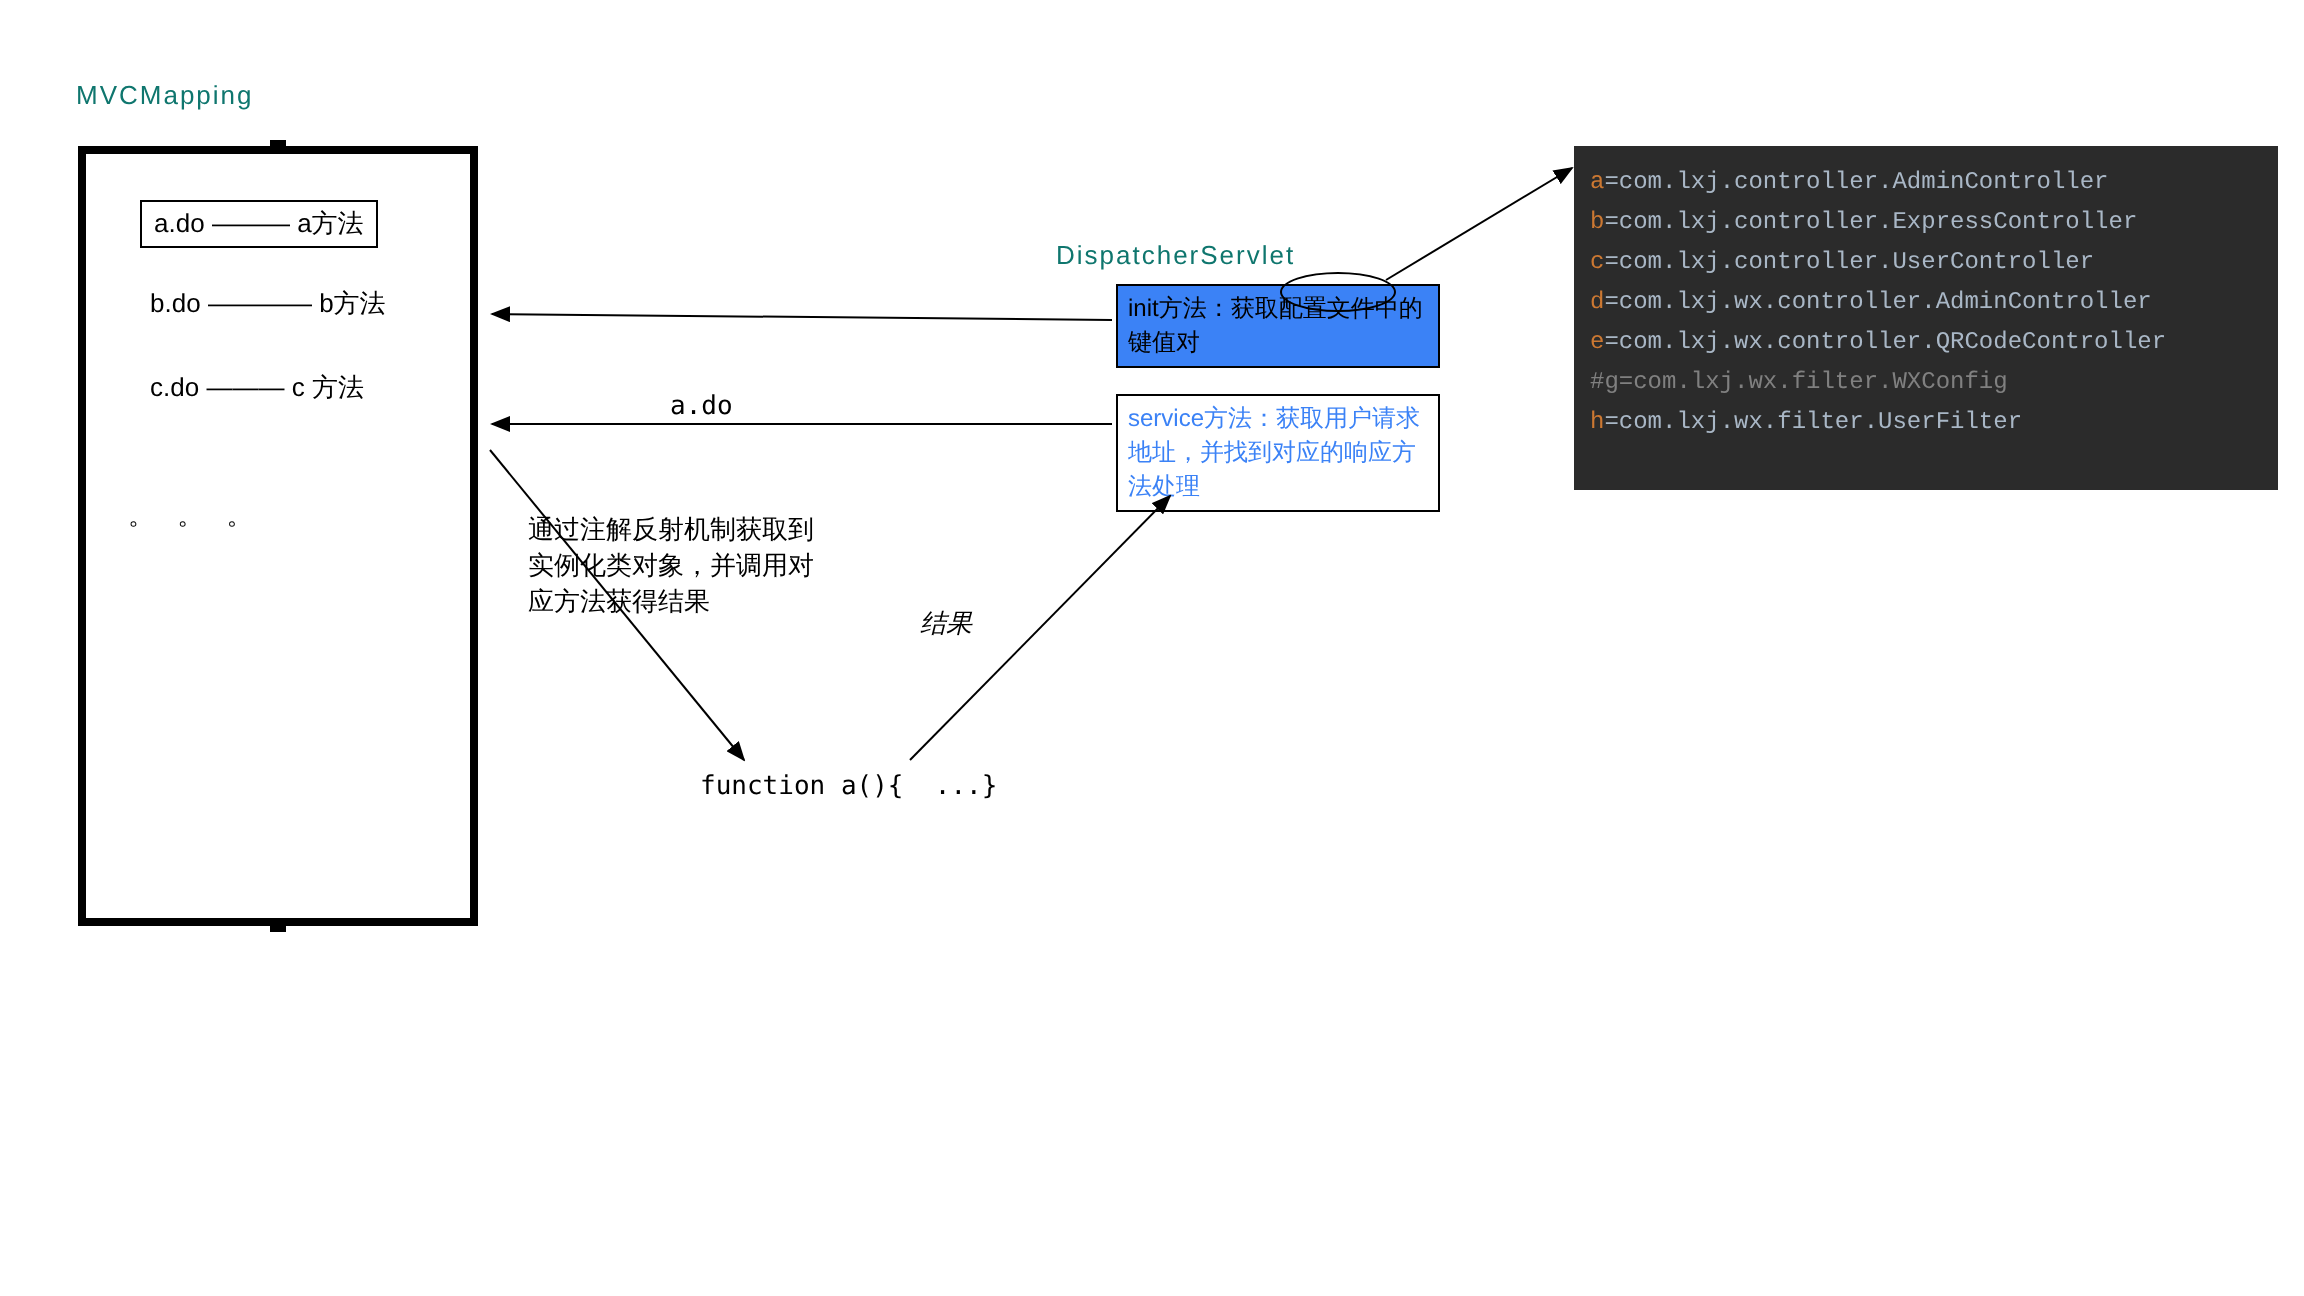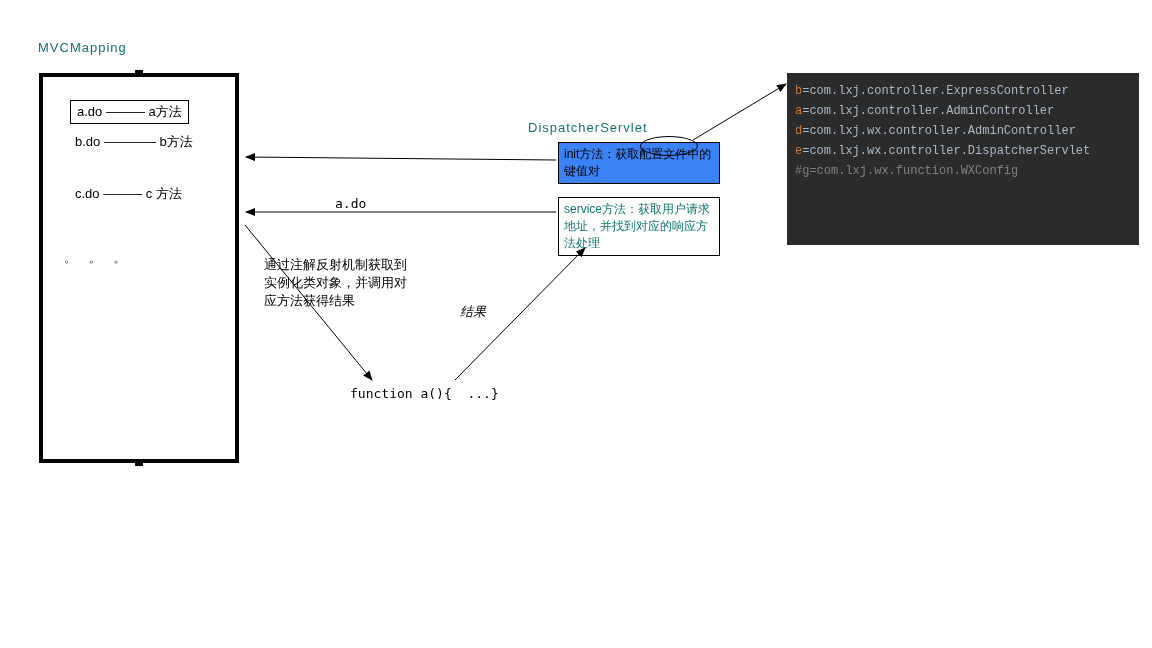--- a/index.html
+++ b/index.html
@@ -65,21 +65,21 @@
     background: #3b82f6;
   }
   .service-box {
     position: absolute;
     left: 558px;
     top: 197px;
     width: 150px;
     border: 1px solid #000;
     padding: 3px 5px;
     font-size: 12px;
-    color: #0f766e;
+    color: #3b82f6;
     background: #fff;
   }
   .ellipse {
     position: absolute;
     left: 640px;
     top: 136px;
     width: 56px;
     height: 18px;
     border: 1px solid #000;
     border-radius: 50%;
@@ -129,21 +129,21 @@
   <div class="mvc-box"></div>
   <div class="mvc-nub" style="top:70px;"></div>
   <div class="mvc-nub" style="top:462px;"></div>
 
   <div class="mapping-a">
     <span>a.do</span>
     <span>———</span>
     <span>a方法</span>
   </div>
 
-  <div class="map-row" style="top:133px;text-align:center;">
+  <div class="map-row" style="top:143px;text-align:center;">
     <span>b.do</span>
     <span>————</span>
     <span>b方法</span>
   </div>
 
   <div class="map-row" style="top:185px;">
     <span>c.do</span>
     <span>———</span>
     <span>c 方法</span>
   </div>
@@ -158,25 +158,27 @@
 
   <div class="lbl" style="left:335px; top:196px; font-family:monospace;">a.do</div>
 
   <div class="lbl" style="left:264px; top:256px; width:150px; white-space:normal; line-height:18px;font-family:Liberation Serif, serif;">通过注解反射机制获取到实例化类对象，并调用对应方法获得结果</div>
 
   <div class="lbl" style="left:460px; top:303px;font-style:italic;">结果</div>
 
   <div class="lbl" style="left:350px; top:386px; font-family:monospace;">function a(){  ...}</div>
 
   <div class="code-panel">
+    <div class="code-line"><span class="code-key">a</span><span class="code-eq">=</span><span class="code-val">com.lxj.controller.AdminController</span></div>
     <div class="code-line"><span class="code-key">b</span><span class="code-eq">=</span><span class="code-val">com.lxj.controller.ExpressController</span></div>
-    <div class="code-line"><span class="code-key">a</span><span class="code-eq">=</span><span class="code-val">com.lxj.controller.AdminController</span></div>
+    <div class="code-line"><span class="code-key">c</span><span class="code-eq">=</span><span class="code-val">com.lxj.controller.UserController</span></div>
     <div class="code-line"><span class="code-key">d</span><span class="code-eq">=</span><span class="code-val">com.lxj.wx.controller.AdminController</span></div>
-    <div class="code-line"><span class="code-key">e</span><span class="code-eq">=</span><span class="code-val">com.lxj.wx.controller.DispatcherServlet</span></div>
-    <div class="code-line"><span class="code-cmt">#g=com.lxj.wx.function.WXConfig</span></div>
+    <div class="code-line"><span class="code-key">e</span><span class="code-eq">=</span><span class="code-val">com.lxj.wx.controller.QRCodeController</span></div>
+    <div class="code-line"><span class="code-cmt">#g=com.lxj.wx.filter.WXConfig</span></div>
+    <div class="code-line"><span class="code-key">h</span><span class="code-eq">=</span><span class="code-val">com.lxj.wx.filter.UserFilter</span></div>
   </div>
 
   <svg class="arrows">
     <defs>
       <marker id="ah" markerWidth="10" markerHeight="8" refX="9" refY="4" orient="auto">
         <path d="M0,0 L10,4 L0,8 Z" fill="#000"></path>
       </marker>
     </defs>
 
     <line x1="556" y1="160" x2="246" y2="157" stroke="#000" stroke-width="1" marker-end="url(#ah)"></line>

